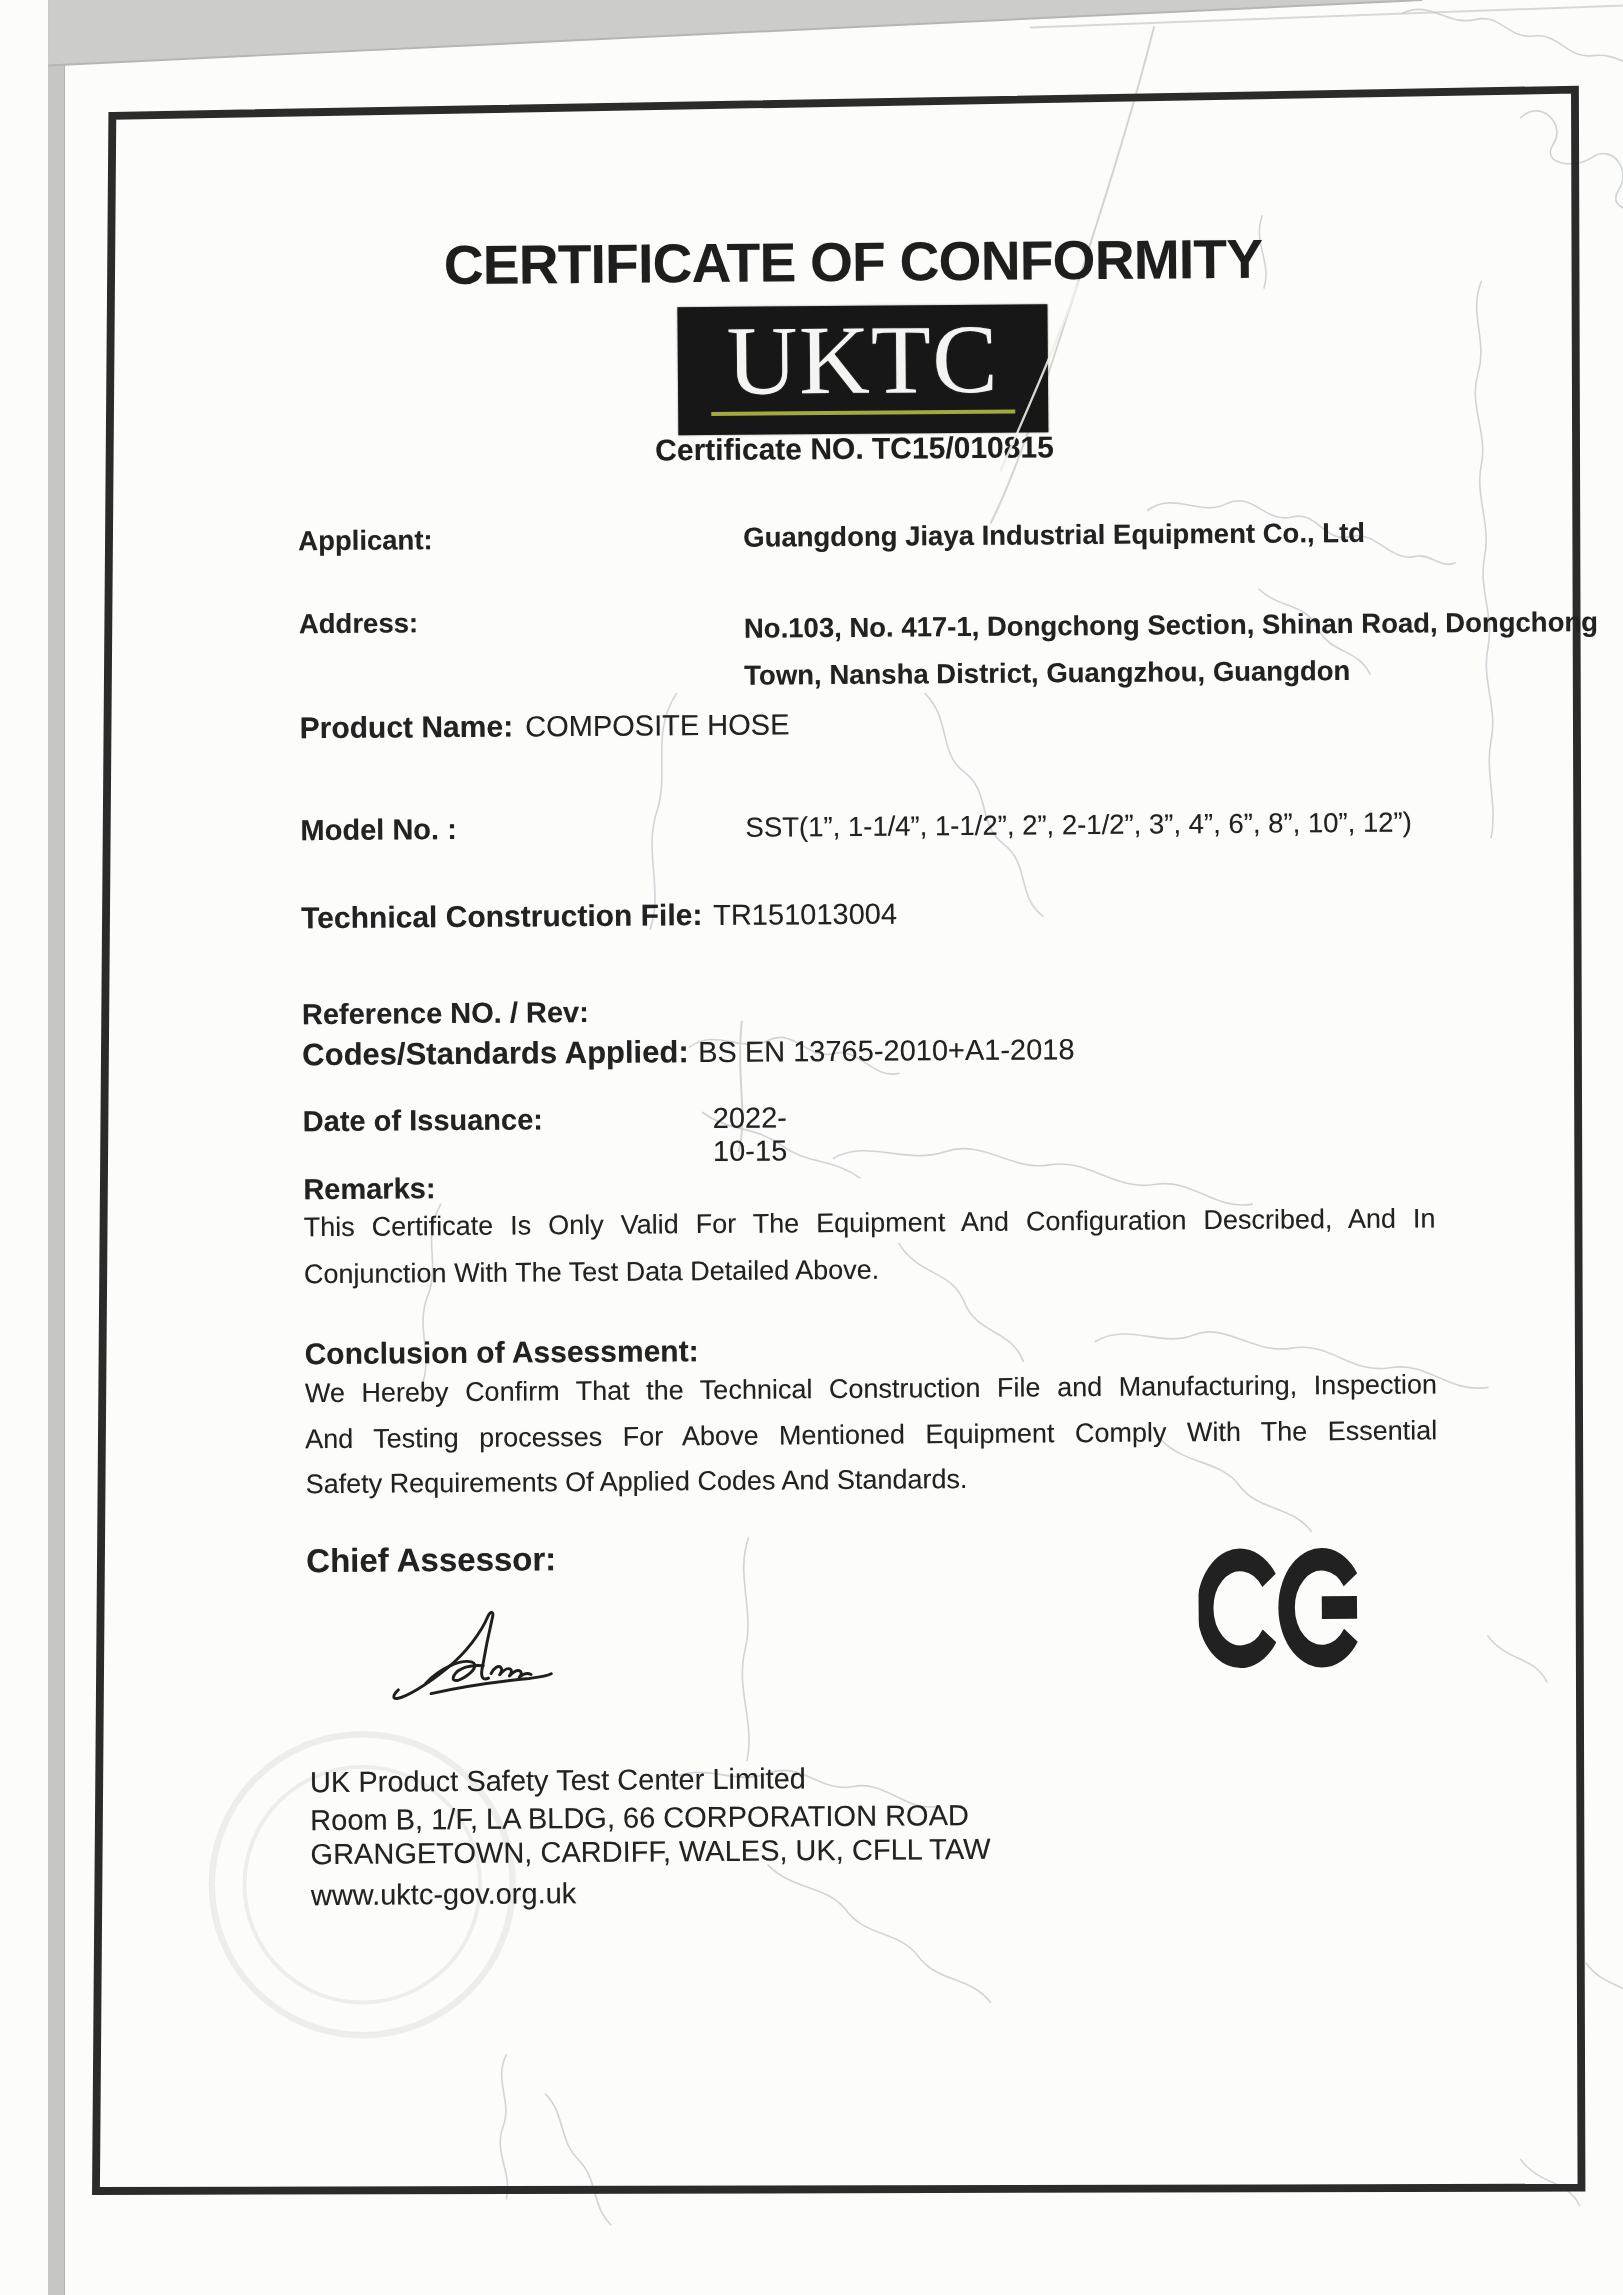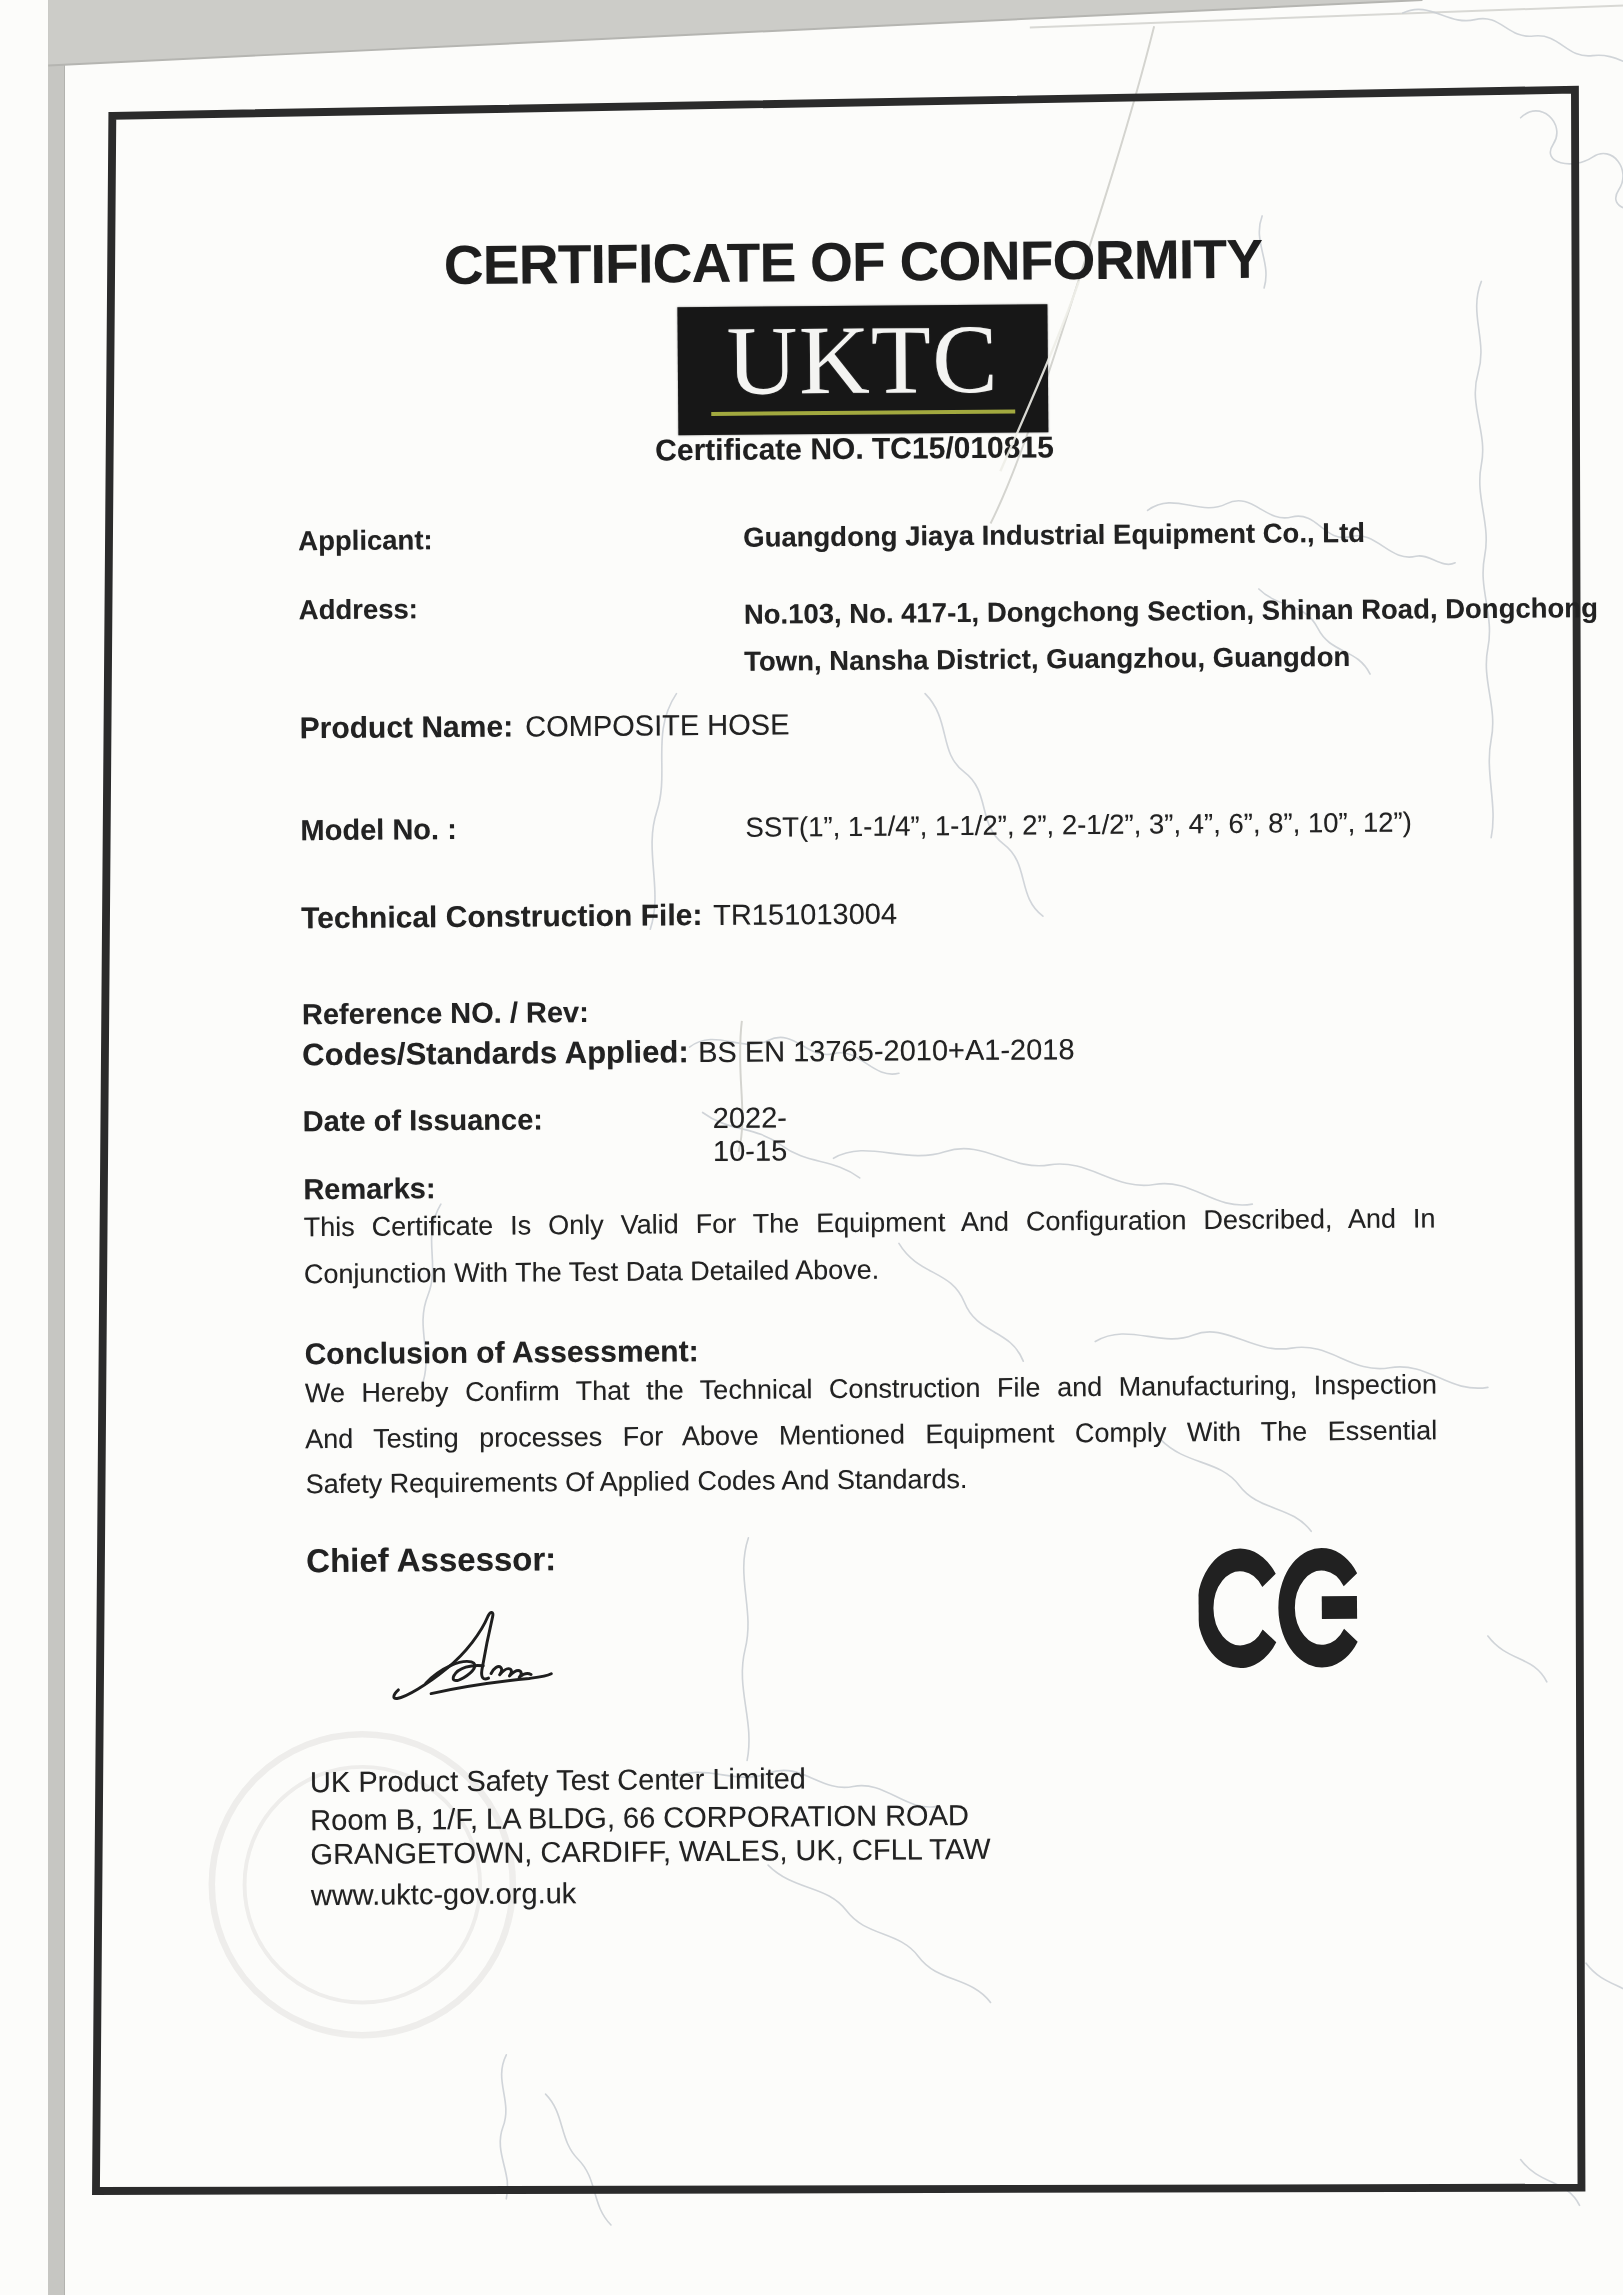--- a/index.html
+++ b/index.html
@@ -116,21 +116,21 @@
       <div class="logo-underline" style="background:#a2a93f;"></div>
     </div>
 
     <div class="abs certno">Certificate NO. TC15/010815</div>
 
     <div class="abs row" style="top:521px;">
       <span class="lbl fs42">Applicant:</span>
       <span class="valcol lbl fs42">Guangdong Jiaya Industrial Equipment Co., Ltd</span>
     </div>
 
-    <div class="abs row" style="top:590px;">
+    <div class="abs row" style="top:604px;">
       <span class="lbl fs42">Address:</span>
       <span class="valcol lbl fs42 addr-line">No.103, No. 417-1, Dongchong Section, Shinan Road, Dongchong</span>
       <span class="valcol lbl fs42 addr-line" style="top:47px;">Town, Nansha District, Guangzhou, Guangdon</span>
     </div>
 
     <div class="abs row" style="top:707px;">
       <span class="lbl fs46">Product Name:</span>
       <span class="fs44" style="margin-left:9.2px;">COMPOSITE HOSE</span>
     </div>
 

